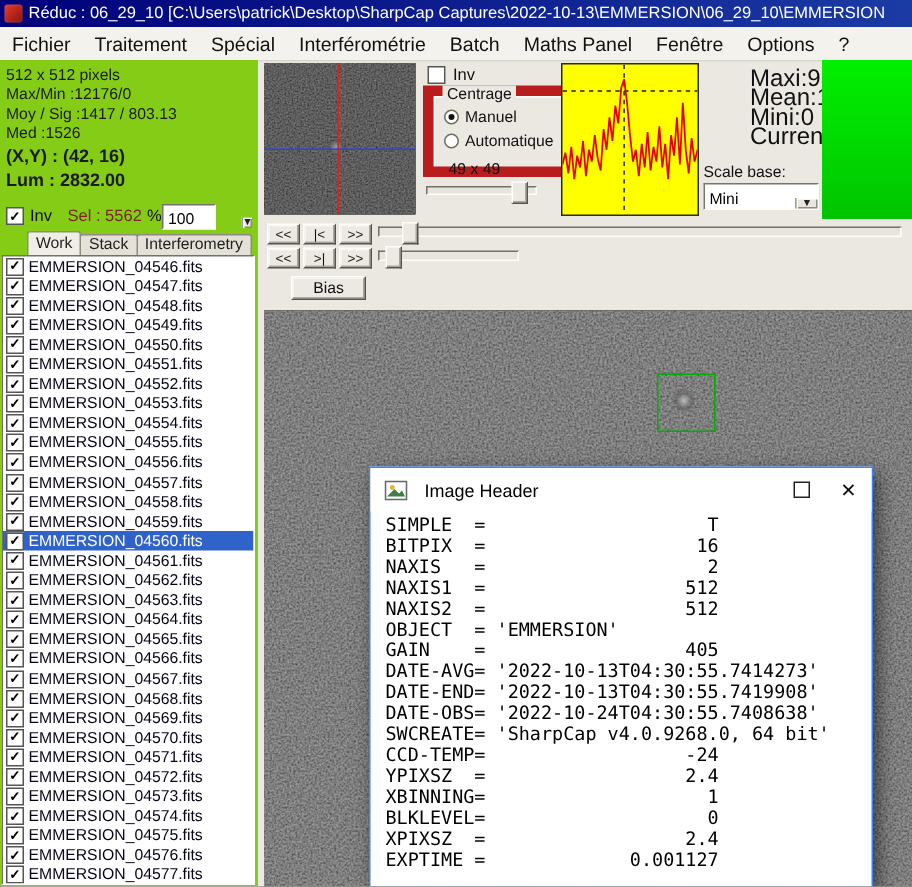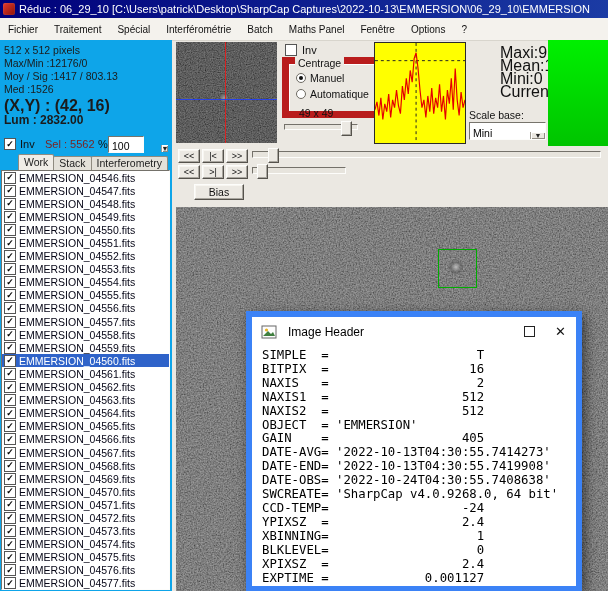--- a/index.html
+++ b/index.html
@@ -8,28 +8,28 @@
 
   
   .titlebar{position:absolute;left:0;top:0;width:608px;height:18px;
     background:linear-gradient(90deg,#00007a,#1b3ba4);color:#fff;display:flex;align-items:center;
     gap:4px;padding-left:3px;box-sizing:border-box;font-size:11px;white-space:nowrap;overflow:hidden;}
   .app-icon{width:12px;height:12px;flex:none;border-radius:2px;
     background:linear-gradient(135deg,#e23a2e,#8d1208);box-shadow:inset 0 0 2px #fff3;}
 
   
   .menubar{position:absolute;left:0;top:18px;width:608px;height:22px;background:#f4f2ed;
-    border-bottom:1px solid #d8d5cd;display:flex;align-items:center;font-size:10px;color:#101010;}
+    border-bottom:1px solid #d8d5cd;display:flex;align-items:center;font-size:13px;color:#101010;}
   .menu-item{padding:0 8px;height:100%;display:flex;align-items:center;}
 
   
-  .leftpanel{position:absolute;left:0;top:40px;width:172px;height:551px;background:#0ea5e9;}
+  .leftpanel{position:absolute;left:0;top:40px;width:172px;height:551px;background:#84cc16;}
   .lstat{position:absolute;left:4px;font-size:10.5px;white-space:nowrap;color:#1b1b1b;}
   .s1{top:4px}.s2{top:17px}.s3{top:30px}.s4{top:43px}
-  .xy{top:57px;font-size:16px;font-weight:bold;}
+  .xy{top:57px;font-size:12px;font-weight:bold;}
   .lum{top:73px;font-size:12px;font-weight:bold;}
 
   .cb{width:10px;height:10px;background:#fff;border:1px solid #555;font-size:9px;line-height:9px;
       display:inline-flex;align-items:center;justify-content:center;color:#000;flex:none;font-weight:bold;box-sizing:content-box;}
   .invrow{position:absolute;left:0;top:96px;width:172px;height:18px;font-size:11px;}
   .invrow .cb{position:absolute;left:4px;top:2px;}
   .inv-label{position:absolute;left:20px;top:2px;}
   .sel-label{position:absolute;left:45px;top:2px;color:#7a2424;}
   .zoom-prefix{position:absolute;left:98px;top:2px;}
   .combo{display:flex;align-items:flex-end;background:#fff;border:1px solid;border-color:#77746c #fdfdfb #fdfdfb #77746c;box-sizing:border-box;gap:31px;}
@@ -95,21 +95,21 @@
       display:flex;align-items:center;justify-content:center;}
 
   
   .image-area{position:absolute;left:176px;top:207px;width:432px;height:384px;background:#000;overflow:hidden;}
   .selbox{position:absolute;left:262px;top:42px;width:37px;height:37px;border:1px solid #00ad00;}
   .star{position:absolute;left:272px;top:52px;width:16px;height:16px;border-radius:50%;
       background:radial-gradient(circle,#bdbdbd,#5a5a5a88 45%,transparent 72%);}
 
   
   .dialog{position:absolute;left:246px;top:311px;width:336px;height:281px;background:#fff;
-      border:6px solid #3b82f6;box-shadow:3px 4px 12px rgba(0,0,0,.55);box-sizing:border-box;}
+      border:1px solid #3b82f6;box-shadow:3px 4px 12px rgba(0,0,0,.55);box-sizing:border-box;}
   .dlg-title{position:relative;height:29px;display:flex;align-items:center;background:#fff;}
   .dlg-icon{margin-left:9px;flex:none;}
   .dlg-text{margin-left:11px;font-size:12px;color:#000;}
   .dlg-btns{position:absolute;right:10px;top:0;height:100%;display:flex;align-items:center;gap:20px;}
   .max-glyph{width:9px;height:9px;border:1px solid #222;display:inline-block;}
   .close-glyph{font-size:13px;color:#111;line-height:13px;}
   .dlg-body{padding:3px 0 0 10px;font-family:"DejaVu Sans Mono",monospace;font-size:12.3px;line-height:13.9px;color:#000;}
   .hline{white-space:pre;}
 </style>
 </head>

